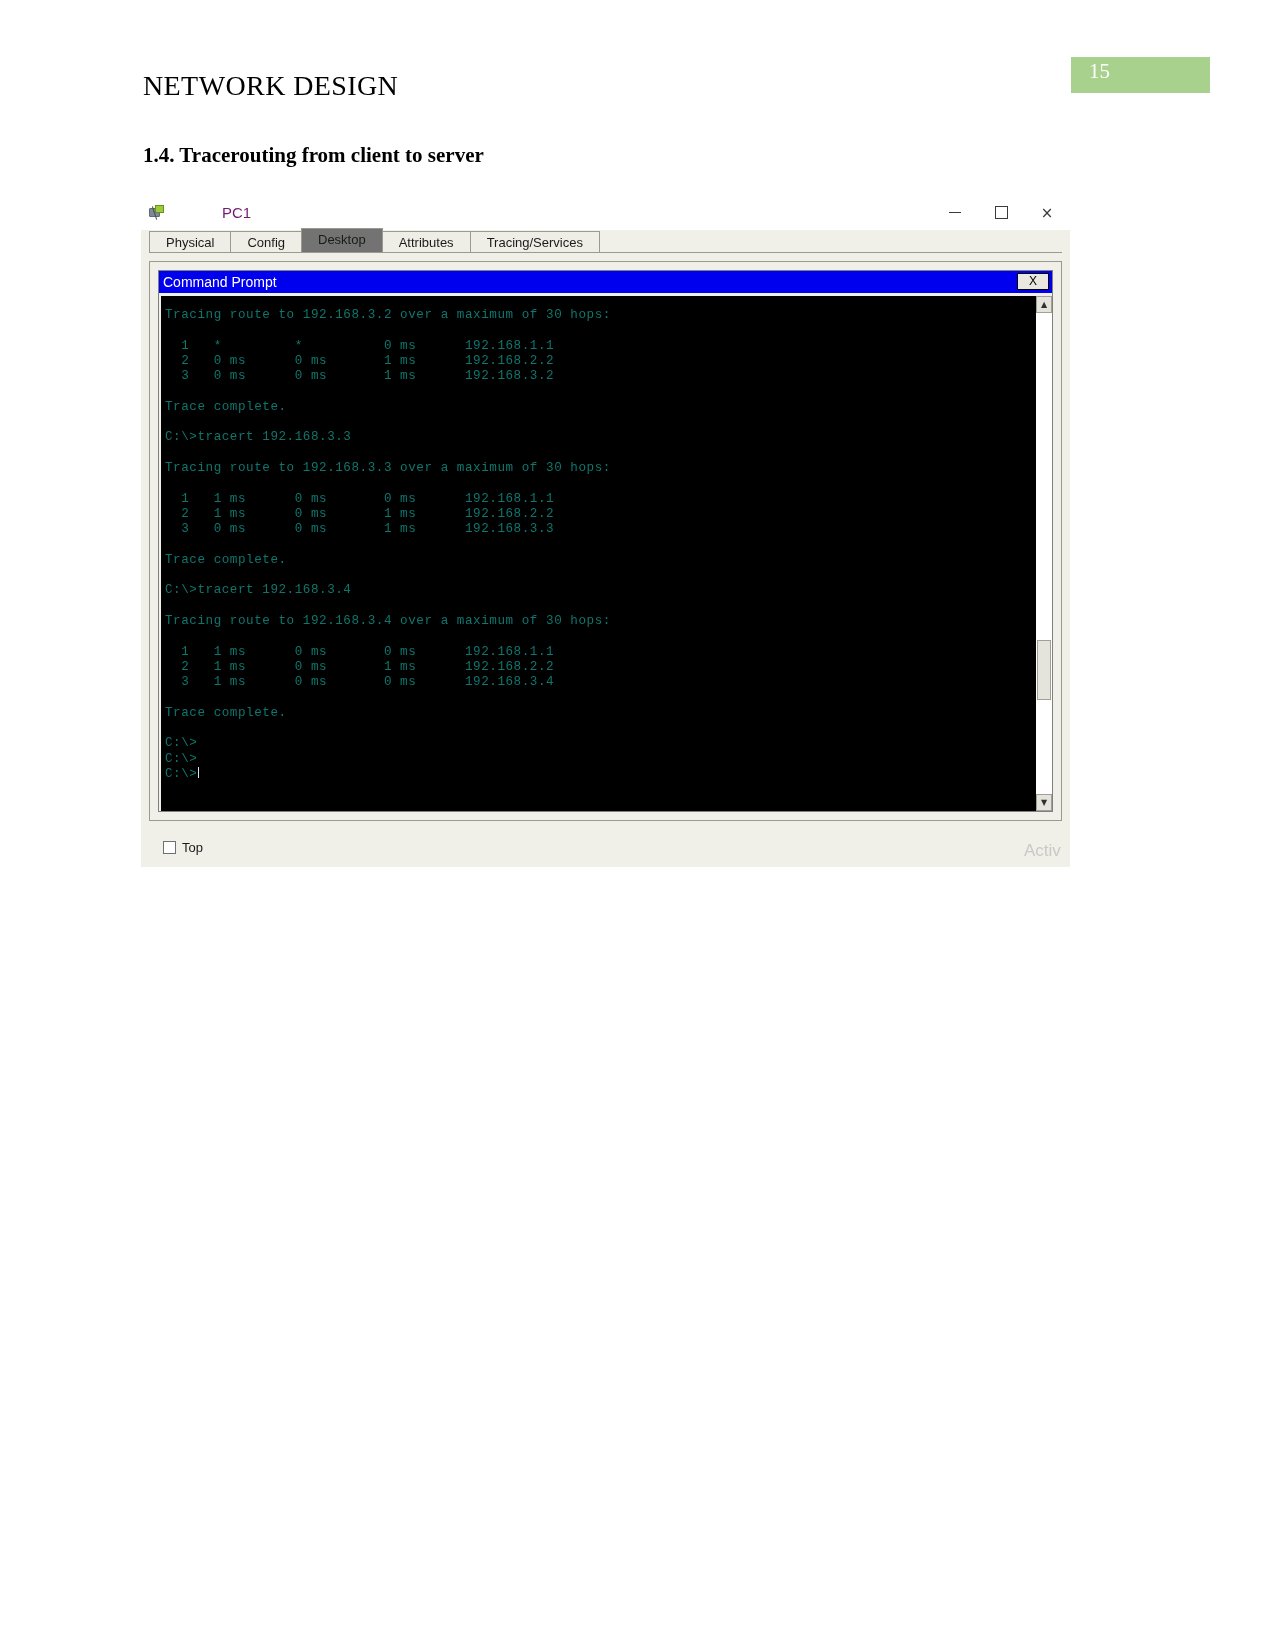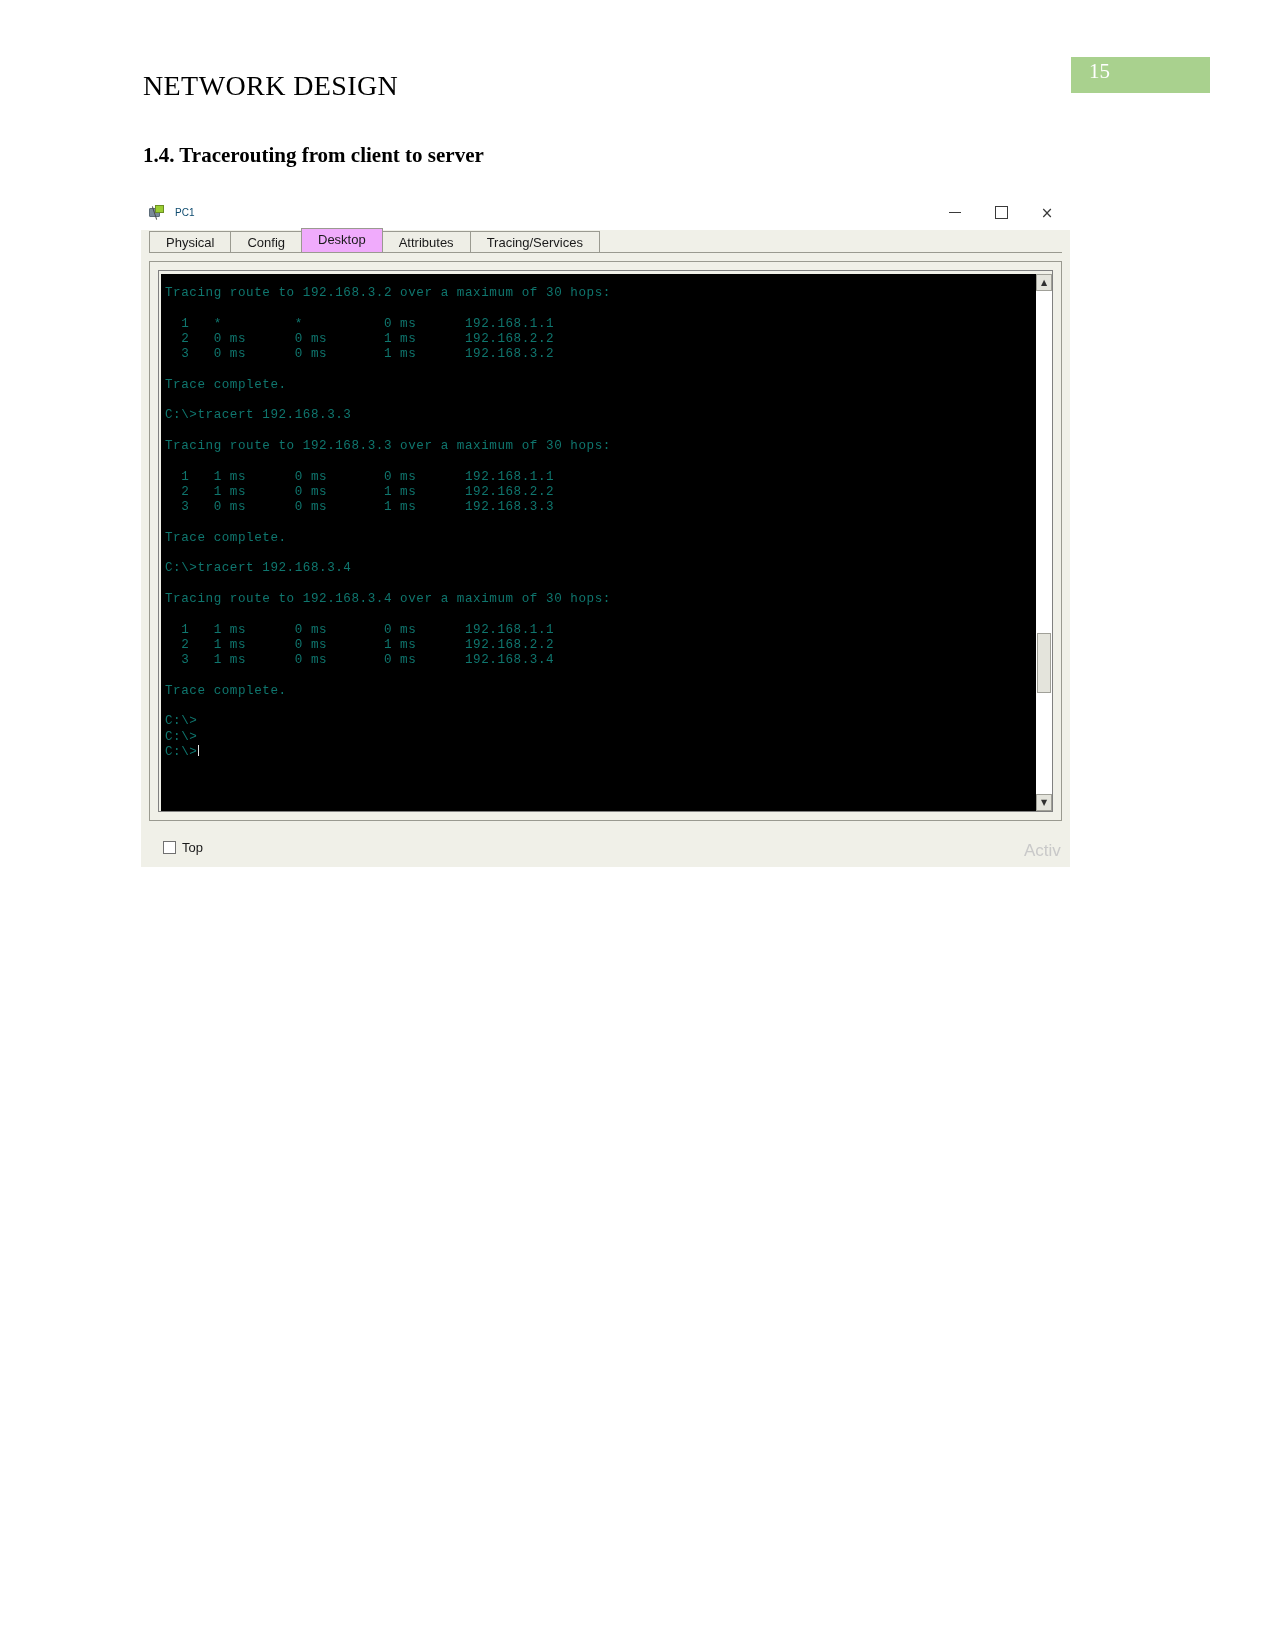--- a/index.html
+++ b/index.html
@@ -94,22 +94,23 @@
   }
   .pt-icon .pole {
     position: absolute;
     left: 5px; top: 1px;
     width: 1px; height: 14px;
     background: #4a4a4a;
     transform: rotate(-18deg);
   }
 
   .pt-title-text {
-    font-size: 10px;
-    color: #0c4a6e;
+    font-size: 15px;
+    color: #701a75;
+    margin-left: 47px;
   }
 
   .pt-winbtns {
     position: absolute;
     right: 0;
     top: 0;
     height: 35px;
     display: flex;
     align-items: center;
   }
@@ -151,21 +152,21 @@
     padding: 0 16px;
     font-size: 13px;
     color: #1a1a1a;
     background: #eeeee6;
     border: 1px solid #9a9a90;
     border-bottom: none;
     margin-right: -1px;
     white-space: nowrap;
   }
   .pt-tab.active {
-    background: #f0abfc;
+    background: #737373;
     height: 24px;
     line-height: 22px;
     position: relative;
     z-index: 3;
   }
 
   
   .pt-body {
     position: relative;
     margin: 8px;
@@ -352,20 +353,24 @@
     <div class="pt-tab">Config</div>
     <div class="pt-tab active">Desktop</div>
     <div class="pt-tab">Attributes</div>
     <div class="pt-tab">Tracing/Services</div>
   </div>
 
   <div class="pt-body">
 
     <div class="cmd-window">
 
+      <div class="cmd-titlebar">
+        <span class="cmd-title-text">Command Prompt</span>
+        <div class="cmd-close">X</div>
+      </div>
 
       <div class="cmd-inner">
         <div class="cmd-text-area" id="cmd-output"><div class="cmd-line">Tracing route to 192.168.3.2 over a maximum of 30 hops:</div><div class="cmd-line blank">&nbsp;</div><div class="cmd-line">  1   *         *          0 ms      192.168.1.1</div><div class="cmd-line">  2   0 ms      0 ms       1 ms      192.168.2.2</div><div class="cmd-line">  3   0 ms      0 ms       1 ms      192.168.3.2</div><div class="cmd-line blank">&nbsp;</div><div class="cmd-line">Trace complete.</div><div class="cmd-line blank">&nbsp;</div><div class="cmd-line">C:\&gt;tracert 192.168.3.3</div><div class="cmd-line blank">&nbsp;</div><div class="cmd-line">Tracing route to 192.168.3.3 over a maximum of 30 hops:</div><div class="cmd-line blank">&nbsp;</div><div class="cmd-line">  1   1 ms      0 ms       0 ms      192.168.1.1</div><div class="cmd-line">  2   1 ms      0 ms       1 ms      192.168.2.2</div><div class="cmd-line">  3   0 ms      0 ms       1 ms      192.168.3.3</div><div class="cmd-line blank">&nbsp;</div><div class="cmd-line">Trace complete.</div><div class="cmd-line blank">&nbsp;</div><div class="cmd-line">C:\&gt;tracert 192.168.3.4</div><div class="cmd-line blank">&nbsp;</div><div class="cmd-line">Tracing route to 192.168.3.4 over a maximum of 30 hops:</div><div class="cmd-line blank">&nbsp;</div><div class="cmd-line">  1   1 ms      0 ms       0 ms      192.168.1.1</div><div class="cmd-line">  2   1 ms      0 ms       1 ms      192.168.2.2</div><div class="cmd-line">  3   1 ms      0 ms       0 ms      192.168.3.4</div><div class="cmd-line blank">&nbsp;</div><div class="cmd-line">Trace complete.</div><div class="cmd-line blank">&nbsp;</div><div class="cmd-line">C:\&gt;</div><div class="cmd-line">C:\&gt;</div><div class="cmd-line">C:\&gt;<span class="cursor"></span></div></div>
 
         <div class="cmd-scroll">
           <div class="sb-arrow">▲</div>
           <div class="sb-track">
             <div class="sb-thumb" style="top: 68%;"></div>
           </div>
           <div class="sb-arrow">▼</div>

